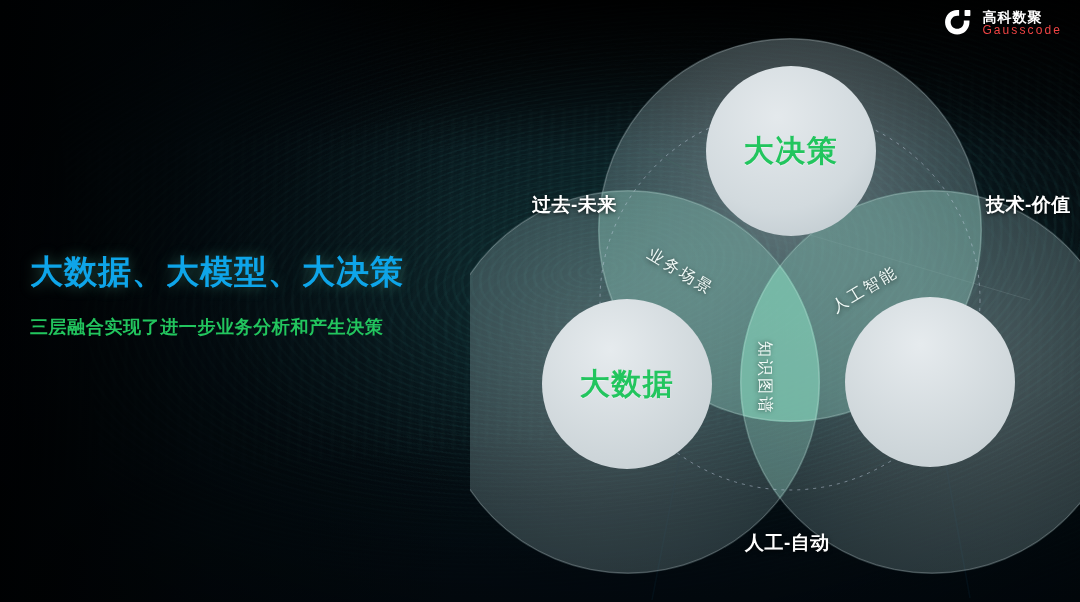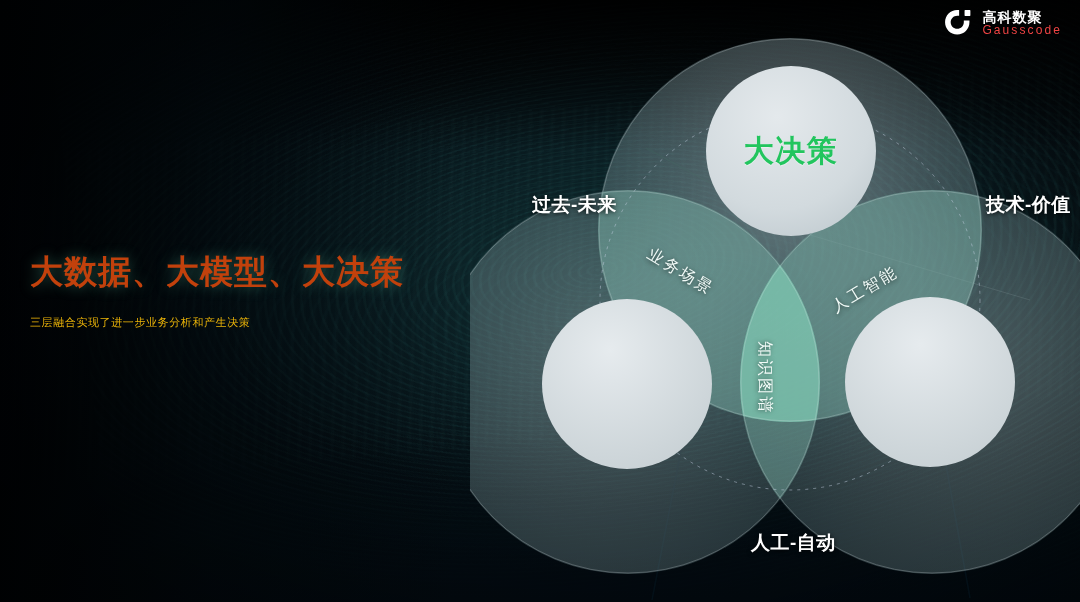--- a/index.html
+++ b/index.html
@@ -115,32 +115,33 @@
   .left-block {
     position: absolute;
     left: 30px;
     top: 250px;
     width: 470px;
     z-index: 30;
   }
   .headline {
     font-size: 33px;
     font-weight: bold;
-    color: #c2410c;
+    color: #0ea5e9;
     letter-spacing: 1px;
     margin: 0 0 20px 0;
     text-shadow: 0 0 14px rgba(110,230,190,0.35);
     white-space: nowrap;
   }
   .subline {
-    font-size: 11px;
-    color: #eab308;
+    font-size: 18px;
+    color: #22c55e;
     letter-spacing: 0.6px;
     margin-bottom: 14px;
     white-space: nowrap;
+    font-weight: bold;
   }
 
   
   .venn {
     position: absolute;
     left: 470px;
     top: 0;
     width: 610px;
     height: 602px;
     z-index: 20;
@@ -153,21 +154,21 @@
     font-size: 19px;
     font-weight: bold;
     color: #ffffff;
     letter-spacing: 0.5px;
     white-space: nowrap;
     z-index: 35;
     text-shadow: 0 1px 4px rgba(0,0,0,0.85);
   }
   .olabel-past   { left: 508px; top: 192px; margin-left: 24px; }
   .olabel-tech   { left: 986px; top: 192px; }
-  .olabel-manual { left: 745px; top: 530px; margin-left: 6px; }
+  .olabel-manual { left: 745px; top: 530px; }
 
   
   .core-label {
     position: absolute;
     font-size: 30px;
     font-weight: bold;
     color: #22c55e;
     letter-spacing: 1.5px;
     white-space: nowrap;
     z-index: 32;
@@ -295,20 +296,21 @@
 
       <g>
         <circle cx="321" cy="151" r="85" fill="url(#coreTop)"></circle>
         <circle cx="157" cy="384" r="85" fill="url(#coreLeft)"></circle>
         <circle cx="460" cy="382" r="85" fill="url(#coreRight)"></circle>
       </g>
     </svg>
   </div>
 
   <div class="core-label core-decision">大决策</div>
+  <div class="core-label core-bigdata">大数据</div>
 
   <div class="xlabel xlabel-scene">业务场景</div>
   <div class="xlabel xlabel-ai">人工智能</div>
   <div class="xlabel xlabel-kg">知识图谱</div>
 
   <div class="olabel olabel-past">过去-未来</div>
   <div class="olabel olabel-tech">技术-价值</div>
   <div class="olabel olabel-manual">人工-自动</div>
 
   <div class="bg-vignette"></div>

